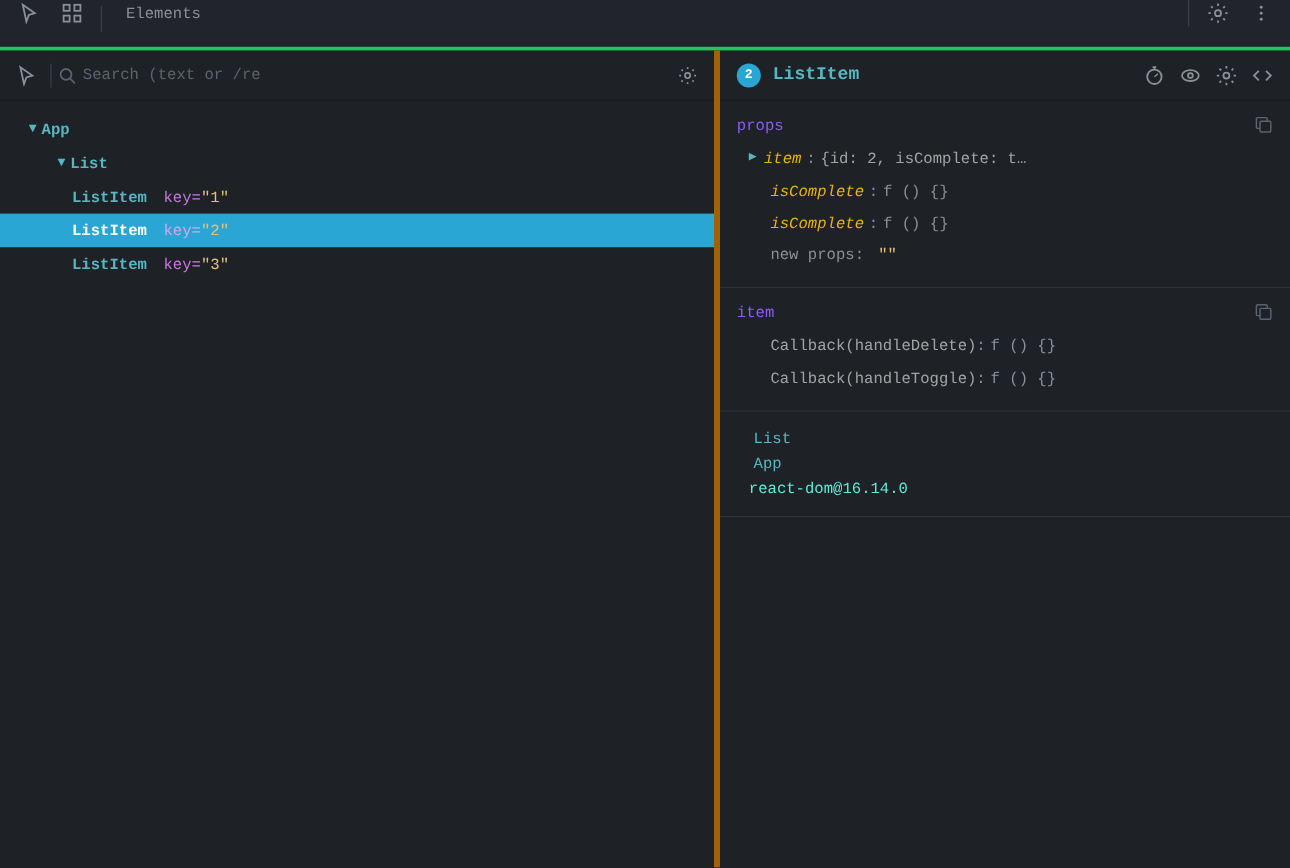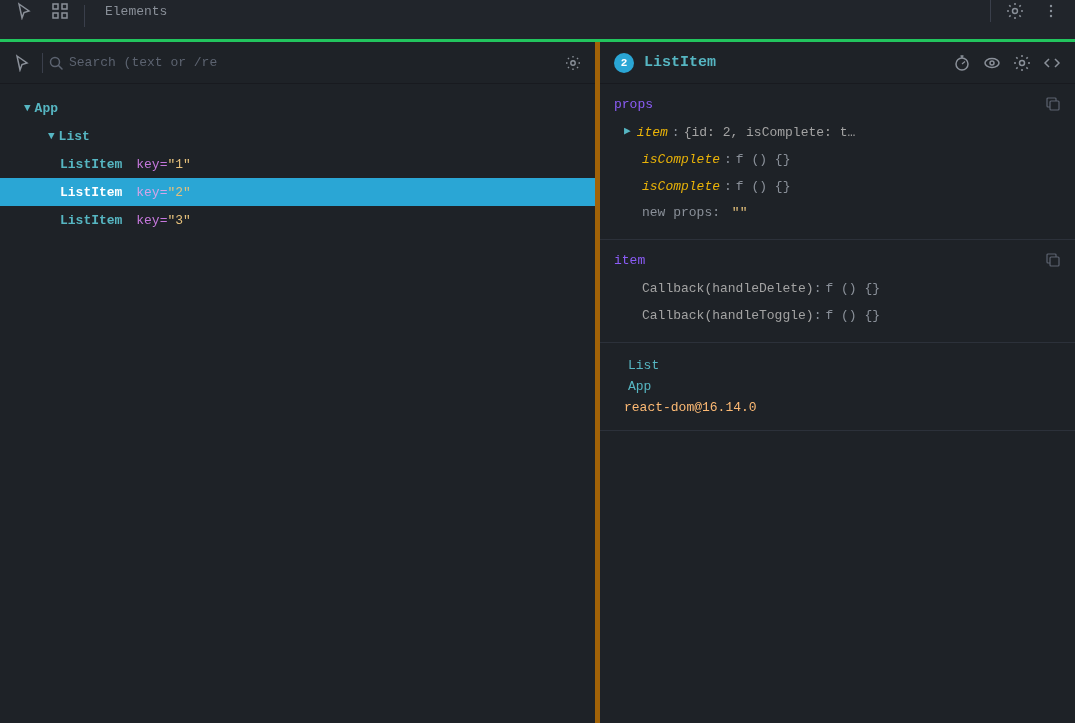--- a/index.html
+++ b/index.html
@@ -263,21 +263,21 @@
       font-size: 11px;
     }
 
     .rendered-by-link {
       color: #56b6c2;
       cursor: pointer;
       padding: 3px 14px 3px 28px;
       display: block;
     }
     .rendered-by-text {
-      color: #fdba74;
+      color: #5eead4;
       padding: 3px 14px 3px 24px;
     }
 
     
     svg { display: block; }
   </style>
 </head>
 <body>
 
 <div class="top-toolbar">

